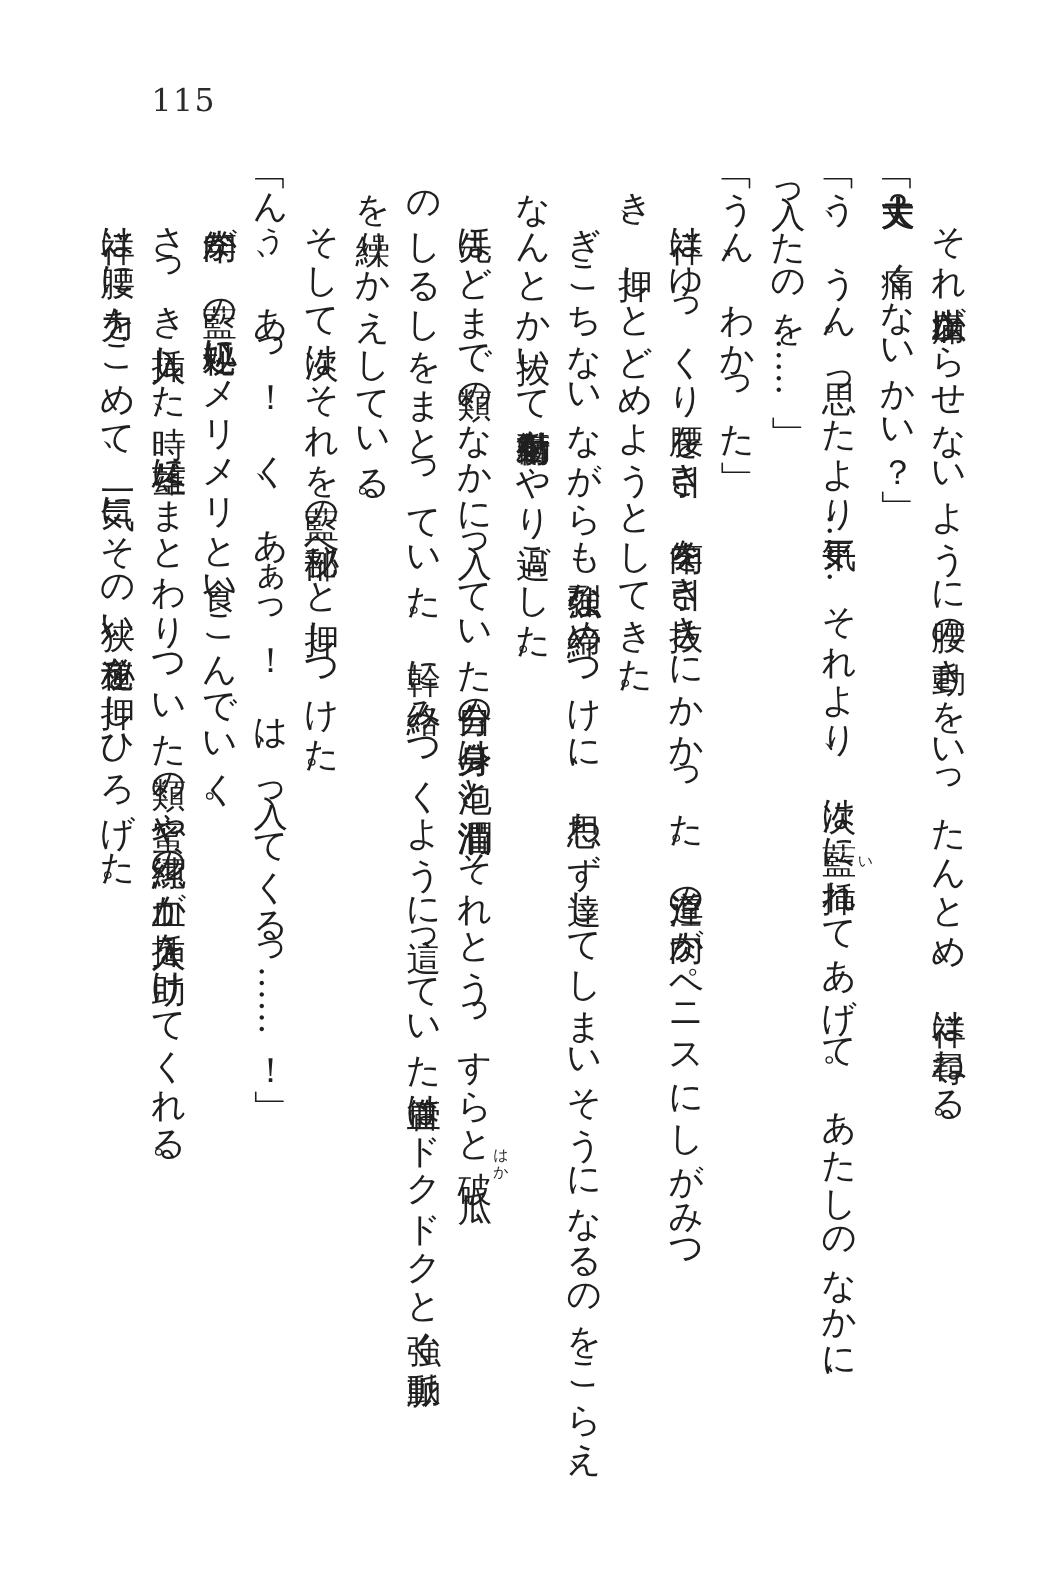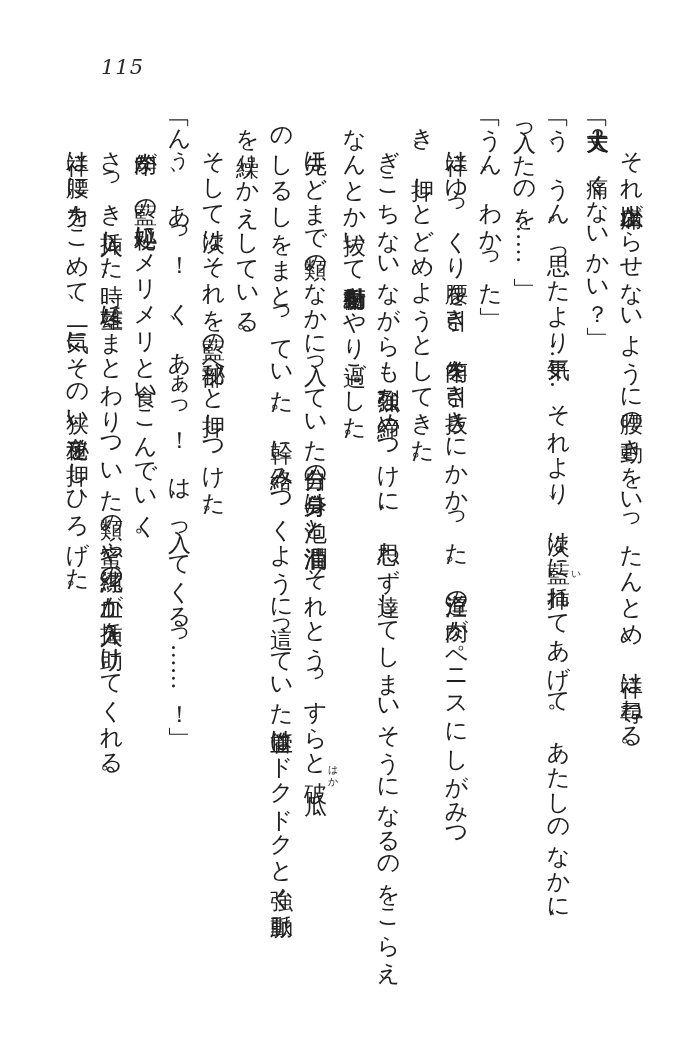--- a/index.html
+++ b/index.html
@@ -11,21 +11,20 @@
     position: relative;
     width: 695px; height: 1050px;
     background: #ffffff;
     overflow: hidden;
     font-family: "DejaVu Serif", "Liberation Serif", serif;
   }
   .page-number {
     position: absolute;
     top: 55px; left: 101px;
     font-size: 21px;
-    font-style: italic;
     letter-spacing: 1px;
     color: #2b2b2b;
   }
   .text-area {
     position: absolute;
     top: 112px; right: 46px;
     width: 580px; height: 902px;
     writing-mode: vertical-rl;
     -webkit-writing-mode: vertical-rl;
     text-orientation: mixed;

